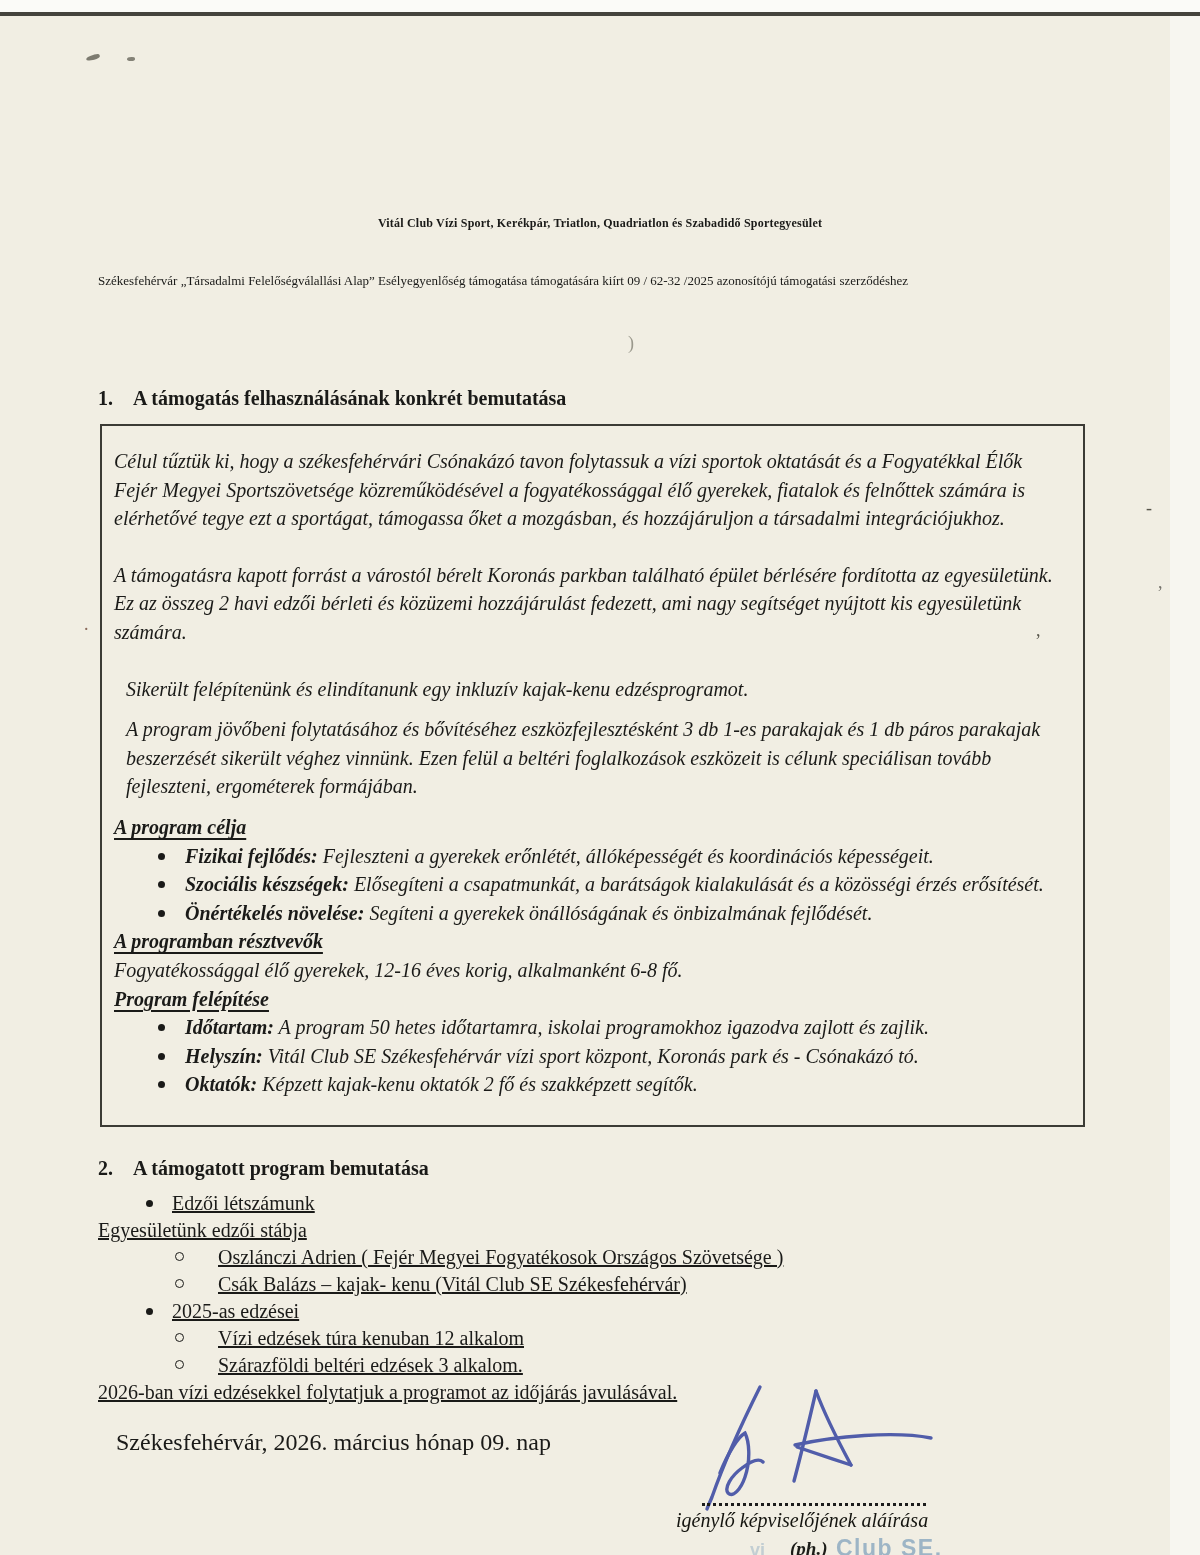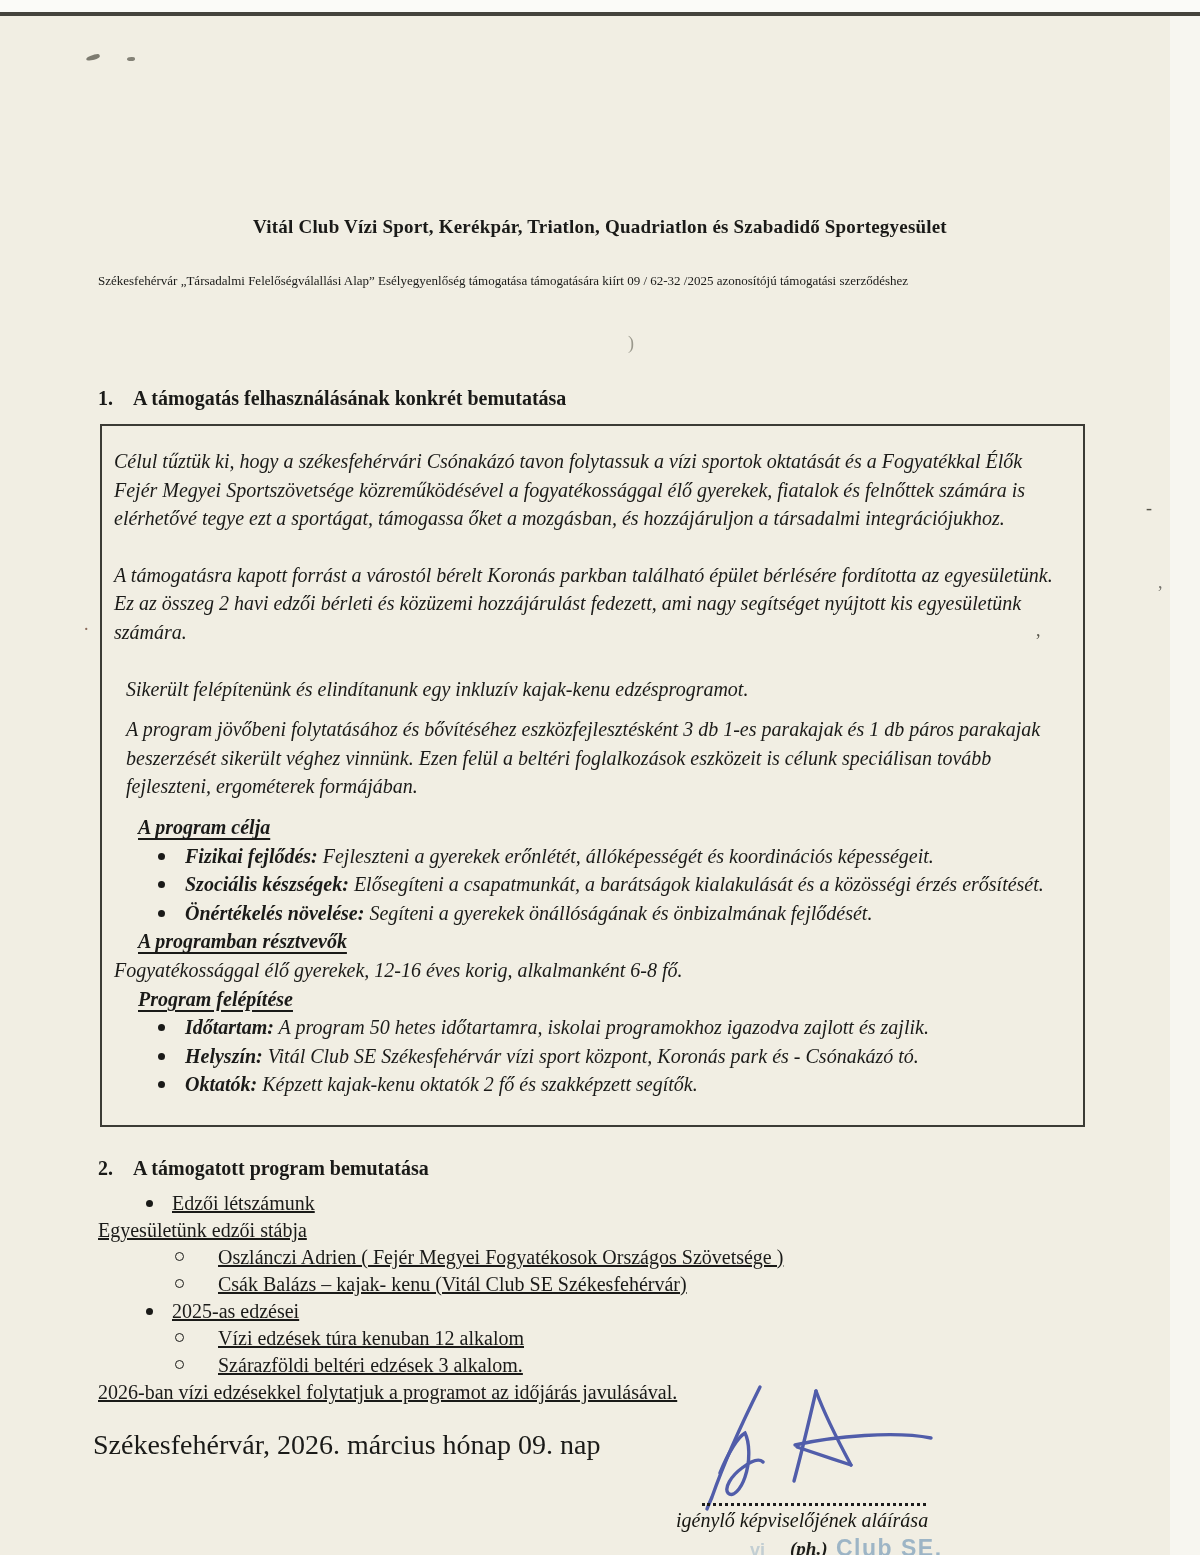--- a/index.html
+++ b/index.html
@@ -14,21 +14,21 @@
     position:relative;
     width:1200px; height:1555px;
     background:#f1eee3;
   }
   .scan-top-white { position:absolute; top:0; left:0; width:100%; height:12px; background:#fbfbf8; }
   .scan-top-line  { position:absolute; top:12px; left:0; width:100%; height:4px; background:#45443d; }
   .scan-right-strip { position:absolute; top:16px; right:0; width:30px; height:1539px; background:#f7f6f0; }
 
   .doc-title {
     position:absolute; top:216px; left:60px; width:1080px;
-    text-align:center; font-weight:bold; font-size:19px; letter-spacing:0.2px;
+    text-align:center; font-weight:bold; font-size:12px; letter-spacing:0.2px;
   }
   .doc-subtitle {
     position:absolute; top:266px; left:98px; width:985px;
     font-weight:normal; font-size:13px; line-height:30px;
   }
   .sec-heading {
     position:absolute; left:98px;
     font-weight:bold; font-size:20px;
     display:flex; gap:20px;
   }
@@ -43,21 +43,20 @@
     padding:21px 14px 0 12px;
     font-size:20px; line-height:28.6px;font-style:italic;
   }
   .content-box p { margin:0 0 28px 0; }
   .content-box p.tight { margin:12px; }
   .box-heading {
     font-weight:bold;
     text-decoration:underline;
     text-decoration-thickness:2px;
     text-underline-offset:4px;
-    margin-left:24px;
   }
   .box-bullet { position:relative; padding-left:71px; }
   .box-bullet::before {
     content:""; position:absolute; left:44px; top:11px;
     width:7px; height:7px; border-radius:50%; background:#1a1a18;
   }
   .bold-label { font-weight:bold; }
 
   .s2-list {
     position:absolute; top:1190px; left:98px; width:1010px;
@@ -68,21 +67,21 @@
     content:""; position:absolute; left:48px; top:10px;
     width:7px; height:7px; border-radius:50%; background:#1a1a18;
   }
   .s2-circle { position:relative; padding-left:120px; }
   .s2-circle::before {
     content:""; position:absolute; left:77px; top:8px;
     width:9px; height:9px; border-radius:50%;
     border:1.5px solid #1a1a18; background:transparent; box-sizing:border-box;
   }
 
-  .date-line { position:absolute; top:1429px; left:93px; font-size:28px; }
+  .date-line { position:absolute; top:1429px; left:116px; font-size:24px; }
 
   .sig-block { position:absolute; left:690px; top:1375px; width:350px; height:180px; }
   .sig-svg { position:absolute; left:0; top:0; }
   .sig-dotted {
     position:absolute; left:12px; top:110px; width:224px; height:18px;
     border-bottom:3.5px dotted #1c1c1c;
   }
   .sig-caption {
     position:absolute; left:-14px; top:134px; width:290px;
     text-align:left; font-style:italic; font-size:20px; color:#14140f;

